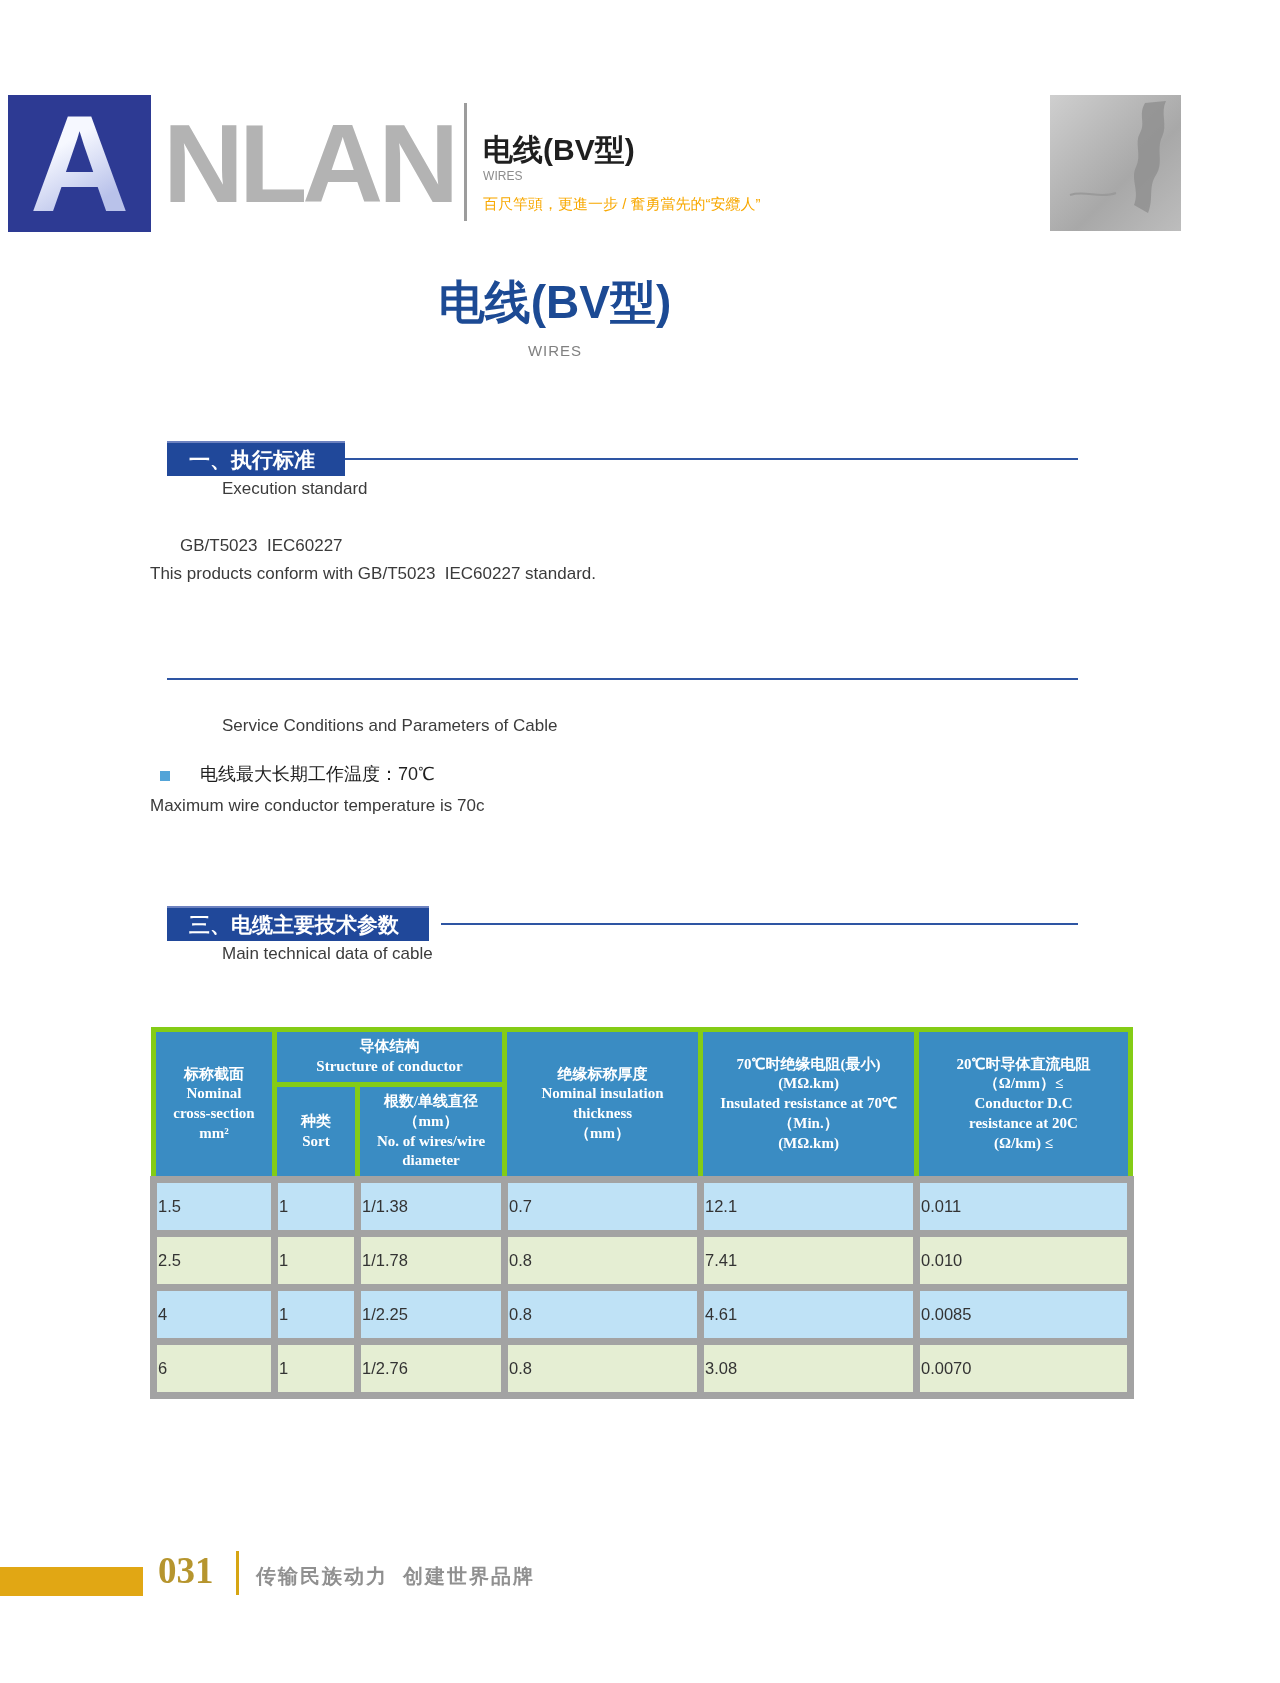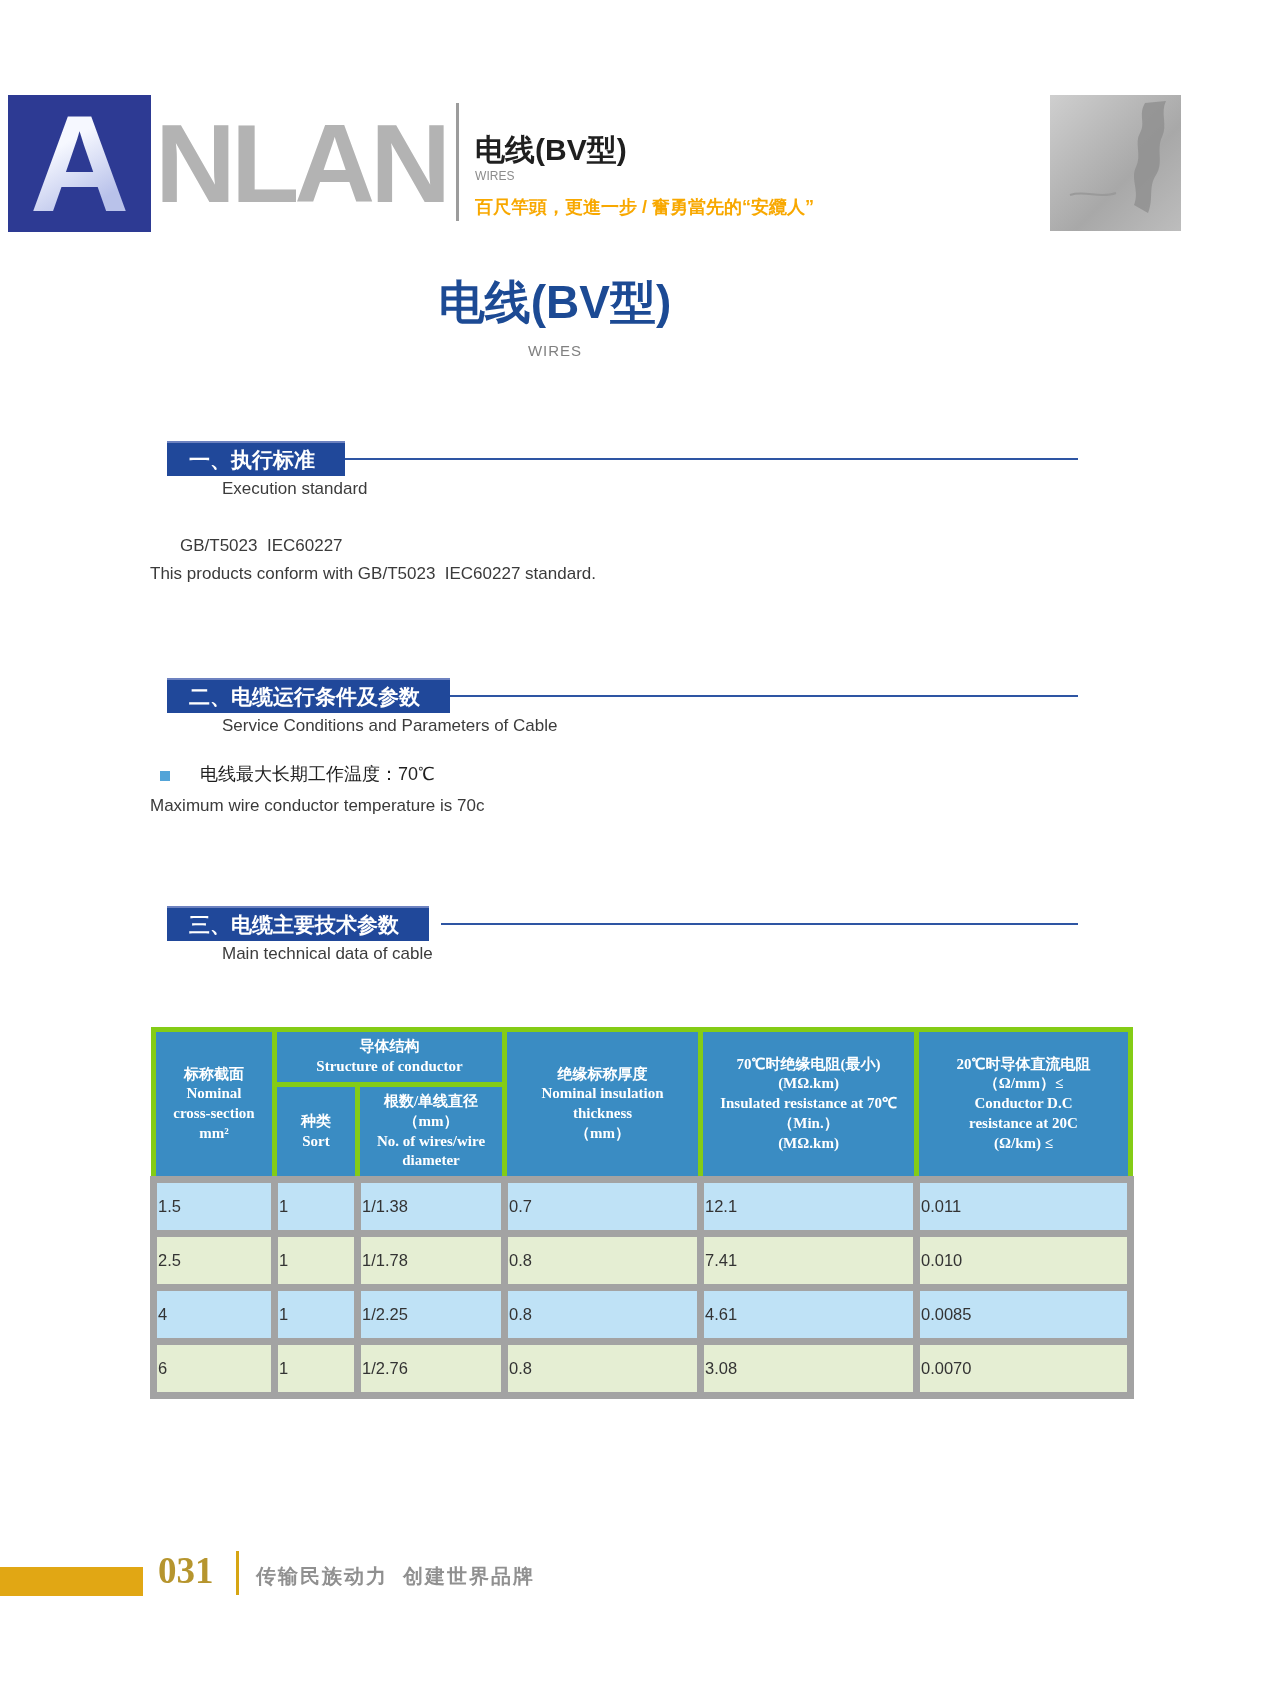--- a/index.html
+++ b/index.html
@@ -6,26 +6,26 @@
   body{
     width:1280px;height:1683px;position:relative;background:#ffffff;
     font-family:"Liberation Sans", sans-serif;overflow:hidden;color:#333;
   }
   
   .hdr{position:absolute;left:8px;top:95px;display:flex;align-items:flex-start;}
   .logo-sq{width:143px;height:137px;background:#2d3a93;display:flex;align-items:center;justify-content:center;}
   .logo-a{font-size:138px;font-weight:bold;color:#eef0fa;line-height:137px;
           background:linear-gradient(150deg,#f6f8ff 35%,#b9c2ea 75%);
           -webkit-background-clip:text;background-clip:text;-webkit-text-fill-color:transparent;}
-  .logo-rest{font-size:112px;font-weight:bold;color:#b3b3b3;line-height:137px;letter-spacing:-5px;margin-left:4px;}
+  .logo-rest{font-size:112px;font-weight:bold;color:#b3b3b3;line-height:137px;letter-spacing:-5px;margin-left:12px;}
   .hdr-div{width:3px;height:118px;background:#9c9c9c;margin:8px 0 0 10px;}
   .hdr-stack{margin-left:16px;padding-top:38px;}
   .hdr-cn{font-size:30px;font-weight:bold;color:#1f1f1f;line-height:1.1;}
   .hdr-en{font-size:12px;color:#8c8c8c;margin-top:3px;}
-  .hdr-tag{font-size:18px;font-weight:bold;color:#f8a800;margin-top:12px;white-space:pre-wrap;}
+  .hdr-tag{font-size:15px;font-weight:normal;color:#f8a800;margin-top:12px;white-space:pre-wrap;}
   .hdr-photo{position:absolute;left:1050px;top:95px;width:131px;height:136px;
              background:linear-gradient(135deg,#cfcfcf, #a8a8a8 60%, #bdbdbd);}
   
   .page-title{position:absolute;left:0;top:272px;width:1110px;text-align:center;}
   .page-title .cn{font-size:46px;font-weight:bold;color:#1c4a94;}
   .page-title .en{font-size:15px;color:#808080;letter-spacing:1px;margin-top:8px;}
   
   .sec-row{position:absolute;left:150px;width:911px;display:flex;align-items:center;padding-left:17px;}
   .sec-box{background:#20489a;color:#ffffff;font-size:21px;font-weight:bold;
            height:33px;line-height:33px;padding:0 30px 0 22px;white-space:nowrap;
@@ -87,21 +87,20 @@
 
 <div class="sec-row" style="top:441px;">
   <div class="sec-box">一、执行标准</div>
   <div class="sec-rule"></div>
 </div>
 <div class="sec-sub" style="top:479px;">Execution standard</div>
 <div class="bodyline" style="left:180px;top:536px;">GB/T5023  IEC60227</div>
 <div class="bodyline" style="left:150px;top:564px;">This products conform with GB/T5023  IEC60227 standard.</div>
 
 <div class="sec-row" style="top:678px;">
-  <div class="sec-box">二、电缆运行条件及参数</div>
   <div class="sec-rule"></div>
 </div>
 <div class="sec-sub" style="top:716px;">Service Conditions and Parameters of Cable</div>
 <div class="bullet-sq"></div>
 <div class="bullet-cn">电线最大长期工作温度：70℃</div>
 <div class="bodyline" style="left:150px;top:796px;">Maximum wire conductor temperature is 70c</div>
 
 <div class="sec-row" style="top:906px;gap:12px;">
   <div class="sec-box">三、电缆主要技术参数</div>
   <div class="sec-rule"></div>

